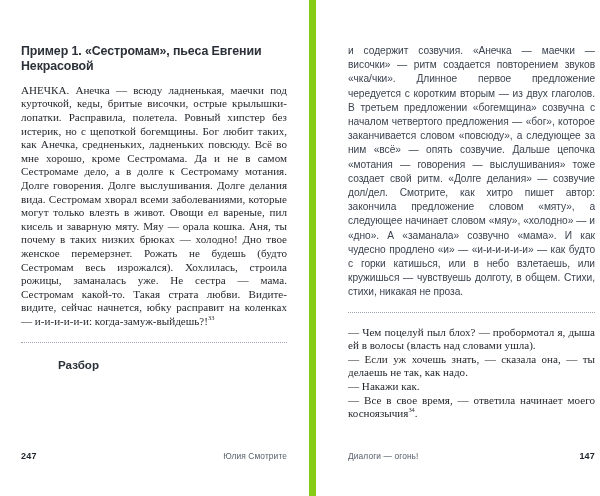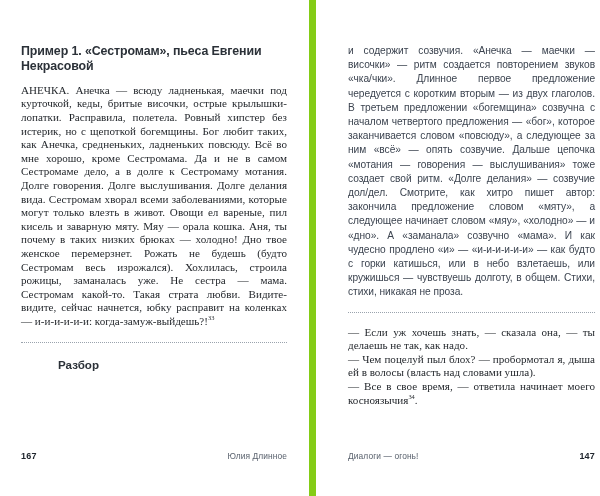--- a/index.html
+++ b/index.html
@@ -135,38 +135,39 @@
     <div class="serif-block">
       <p><span>АНЕЧКА. Анечка — всюду ладненькая, маечки под курточкой, кеды, бритые височки, острые крылышки-лопатки. Расправила, полетела. Ровный хипстер без истерик, но с щепоткой богемщины. Бог любит таких, как Анечка, средненьких, ладненьких повсюду. Всё во мне хорошо, кроме Сестромама. Да и не в самом Сестромаме дело, а в долге к Сестромаму мотания. Долге говорения. Долге выслушивания. Долге делания вида. Сестромам хворал всеми заболеваниями, которые могут только влезть в живот. Овощи ел вареные, пил кисель и заварную мяту. Мяу — орала кошка. Аня, ты почему в таких низких брюках — холодно! Дно твое женское перемерзнет. Рожать не будешь (будто Сестромам весь изрожался). Хохлилась, строила рожицы, заманалась уже. Не сестра — мама. Сестромам какой-то. Такая страта любви. Видите-видите, сейчас начнется, юбку расправит на коленках — и-и-и-и-и-и: когда-замуж-выйдешь?!</span><sup class="fn">33</sup></p>
     </div>
 
     <hr class="dotted-rule">
 
     <h3 class="heading-sub">Разбор</h3>
 
 
     <div class="footer footer-left">
-      <span class="folio">167</span>
+      <span class="folio">247</span>
       <span class="spacer"></span>
-      <span class="runhead">Юлия Длинное</span>
+      <span class="runhead">Юлия Смотрите</span>
     </div>
   </div>
 
   <div class="page page-right">
 
     <div class="sans-block">
       <p>и содержит созвучия. «Анечка — маечки — височки» — ритм создается повторением звуков «чка/чки». Длинное первое предложение чередуется с коротким вторым — из двух глаголов. В третьем предложении «богемщина» созвучна с началом четвертого предложения — «бог», которое заканчивается словом «повсюду», а следующее за ним «всё» — опять созвучие. Дальше цепочка «мотания — говорения — выслушивания» тоже создает свой ритм. «Долге делания» — созвучие дол/дел. Смотрите, как хитро пишет автор: закончила предложение словом «мяту», а следующее начинает словом «мяу», «холодно» — и «дно». А «заманала» созвучно «мама». И как чудесно продлено «и» — «и-и-и-и-и-и» — как будто с горки катишься, или в небо взлетаешь, или кружишься — чувствуешь долготу, в общем. Стихи, стихи, никакая не проза.</p>
     </div>
 
     <hr class="dotted-rule tight">
 
 
     <div class="serif-block">
+      <p>— Чем поцелуй пыл блох? — пробормотал я, дыша ей в волосы (власть над словами ушла).</p>
       <p>— Если уж хочешь знать, — сказала она, — ты делаешь не так, как надо.</p>
-      <p>— Чем поцелуй пыл блох? — пробормотал я, дыша ей в волосы (власть над словами ушла).</p>
+      <p>— Накажи как.</p>
       <p><span>— Все в свое время, — ответила начинает моего косноязычия</span><sup class="fn">34</sup><span>.</span></p>
     </div>
 
     <div class="footer footer-right">
       <span class="runhead">Диалоги — огонь!</span>
       <span class="spacer"></span>
       <span class="folio">147</span>
     </div>
   </div>
 

